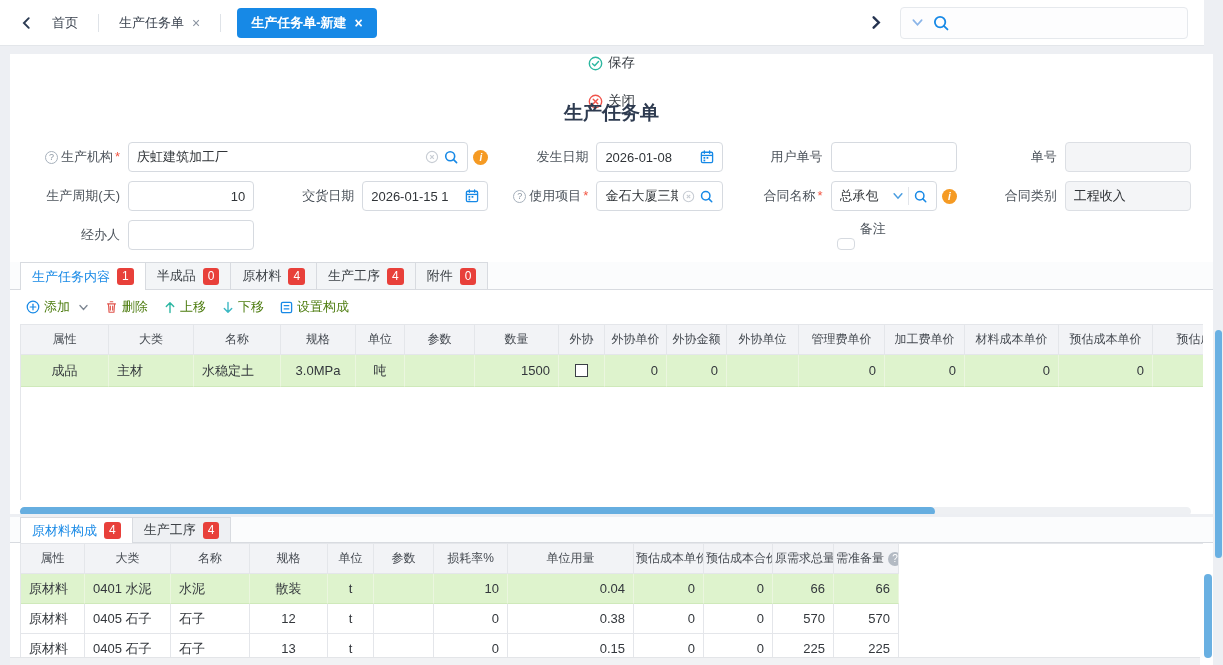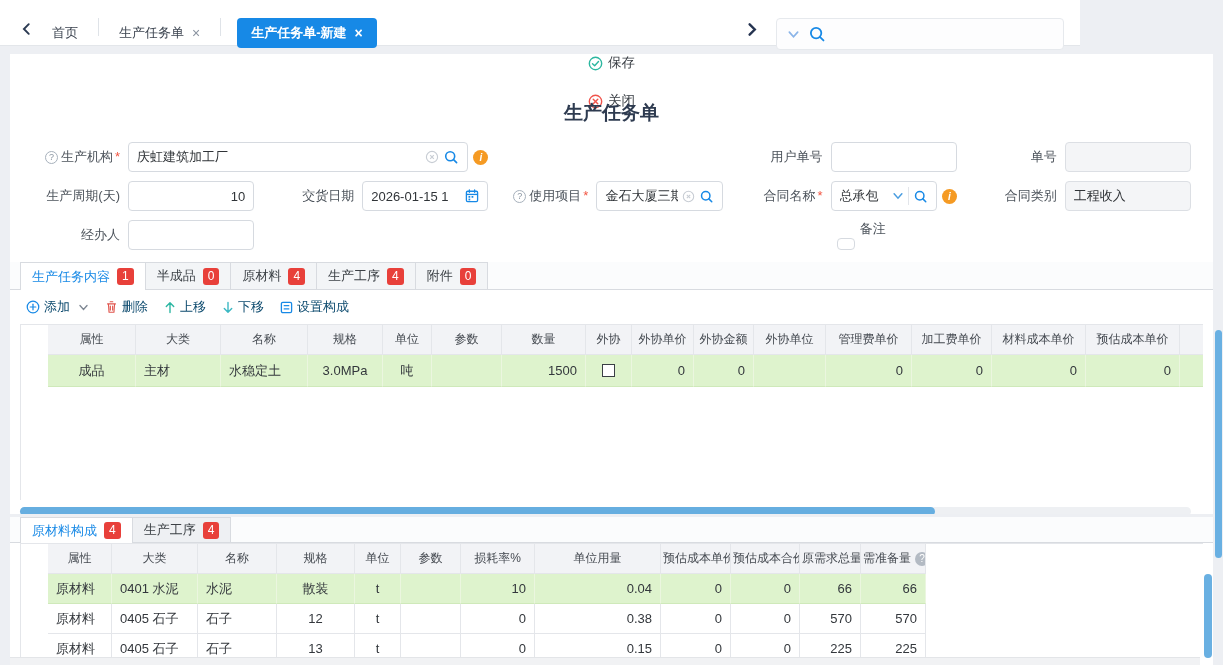--- a/index.html
+++ b/index.html
@@ -3,22 +3,22 @@
 <meta charset="utf-8">
 <style>
   * { margin:0; padding:0; box-sizing:border-box; }
   html,body { background:#e9ebef; }
   .page {
     position:relative; width:1223px; height:665px; overflow:hidden;
     background:#edeff3; font-family:"Liberation Sans","DejaVu Sans",sans-serif;
     font-size:13px; color:#33373c;
   }
   
-  .topbar{ position:absolute; left:0; top:0; width:1080px; height:46px; background:#fff;
-    border-bottom:1px solid #e3e6ea; display:flex; padding:18px 16px; }
+  .topbar{ position:absolute; left:0; top:0; width:1204px; height:46px; background:#fff;
+    border-bottom:1px solid #e3e6ea; display:flex; align-items:center; padding:18px 16px; }
   .nav-chev{ width:22px; height:22px; display:flex; align-items:center; justify-content:center; cursor:pointer; }
   .ttab{ display:flex; align-items:center; gap:8px; padding:0 14px; height:30px; color:#3c4450; cursor:pointer; white-space:nowrap; }
   .ttab .x{ color:#8a93a0; font-size:14px; }
   .ttab.active{ background:#1789e6; border-radius:4px; color:#fff; font-weight:bold; margin-left:10px; }
   .ttab.active .x{ color:#fff; }
   .tdiv{ width:1px; height:18px; background:#dfe3e8; margin:0 6px; }
   .tb-spacer{ flex:1; }
   .proj-box{ width:288px; height:32px; border:1px solid #e6e9ed; border-radius:4px; background:#fdfdfe;
     display:flex; align-items:center; padding:0 10px; margin-left:14px; }
   .proj-box input{ border:none; outline:none; background:transparent; flex:1; font-size:13px;
@@ -52,26 +52,26 @@
   
   .tabstrip{ display:flex; align-items:flex-end; padding:0 10px; height:28px; border-bottom:1px solid #d8dbe0; background:#fbfcfd; }
   .stab{ display:flex; align-items:center; gap:7px; padding:0 11px; height:27px; border:1px solid #d8dbe0;
     border-bottom:none; background:#f3f5f7; color:#3c4146; cursor:pointer; white-space:nowrap; }
   .stab + .stab{ border-left:none; }
   .stab.active{ background:#fff; color:#1789e6; height:28px; margin-bottom:-1px; }
   .badge{ background:#e8403a; color:#fff; font-size:12px; border-radius:3px; padding:0 5px;
     height:17px; line-height:17px; font-style:normal; }
   
   .gtools{ display:flex; align-items:center; gap:16px; height:34px; padding:0 16px; }
-  .gbtn{ display:flex; align-items:center; gap:4px; color:#0c4a6e; cursor:pointer; }
+  .gbtn{ display:flex; align-items:center; gap:4px; color:#4d7c0f; cursor:pointer; }
   
   .twrap{ margin:0 10px; border-top:1px solid #e4e6ea; border-left:1px solid #e4e6ea; overflow:hidden; background:#fff; }
   .t1wrap{ width:1183px; height:176px; }
   .t2wrap{ width:1183px; }
-  .tr{ display:flex;margin-left:27px; }
+  .tr{ display:flex; }
   .td{ flex:none; height:32px; line-height:31px; border-right:1px solid #e4e6ea; border-bottom:1px solid #e4e6ea;
     padding:0 8px; font-size:13px; color:#33373c; white-space:nowrap; overflow:hidden; }
   .thead .td{ background:#f2f3f6; color:#454a51; font-size:12px; height:30px; line-height:29px; text-align:center; padding:0 2px; }
   .sel .td{ background:#def3cd; border-right-color:#ebf6df; border-bottom-color:#cfe9ba; }
   .b .td{ height:30px; line-height:29px; }
   .a-l{ text-align:left; } .a-c{ text-align:center; } .a-r{ text-align:right; }
   .cbx{ display:inline-block; width:13px; height:13px; border:1.5px solid #3a3f45; background:#fff; vertical-align:middle; margin-top:-3px; }
   .qmark{ display:inline-block; width:14px; height:14px; border-radius:50%; background:#b3bac3; color:#fff;
     font-size:10px; line-height:14px; text-align:center; margin-left:4px; vertical-align:middle; }
   
@@ -167,20 +167,39 @@
               </svg>
             </span>
           <span>
               <svg width="16" height="16" viewBox="0 0 20 20">
                 <circle cx="9" cy="9" r="5.6" fill="none" stroke="#1789e6" stroke-width="2"></circle>
                 <line x1="13.2" y1="13.2" x2="17" y2="17" stroke="#1789e6" stroke-width="2" stroke-linecap="round"></line>
               </svg>
             </span>
         </span>
         <span class="info-dot">i</span>
+      </div>
+      <div class="field c3">
+        <span class="lbl">
+            <span>发生日期</span>
+          </span>
+        <span class="ctrl">
+          <span class="val">2026-01-08</span>
+          <span>
+              <svg width="14" height="14" viewBox="0 0 16 16">
+                <rect x="1.6" y="2.6" width="12.8" height="11.8" rx="1.5" fill="none" stroke="#1789e6" stroke-width="1.5"></rect>
+                <line x1="1.6" y1="6.2" x2="14.4" y2="6.2" stroke="#1789e6" stroke-width="1.5"></line>
+                <line x1="5" y1="1" x2="5" y2="3.8" stroke="#1789e6" stroke-width="1.5" stroke-linecap="round"></line>
+                <line x1="11" y1="1" x2="11" y2="3.8" stroke="#1789e6" stroke-width="1.5" stroke-linecap="round"></line>
+                <rect x="4" y="8" width="2" height="2" fill="#1789e6"></rect>
+                <rect x="7.5" y="8" width="2" height="2" fill="#1789e6"></rect>
+                <rect x="4" y="11" width="2" height="2" fill="#1789e6"></rect>
+              </svg>
+            </span>
+        </span>
       </div>
       <div class="field c4">
         <span class="lbl">
             <span>用户单号</span>
           </span>
         <span class="ctrl">
             <span class="val"></span>
           </span>
       </div>
       <div class="field c5">

